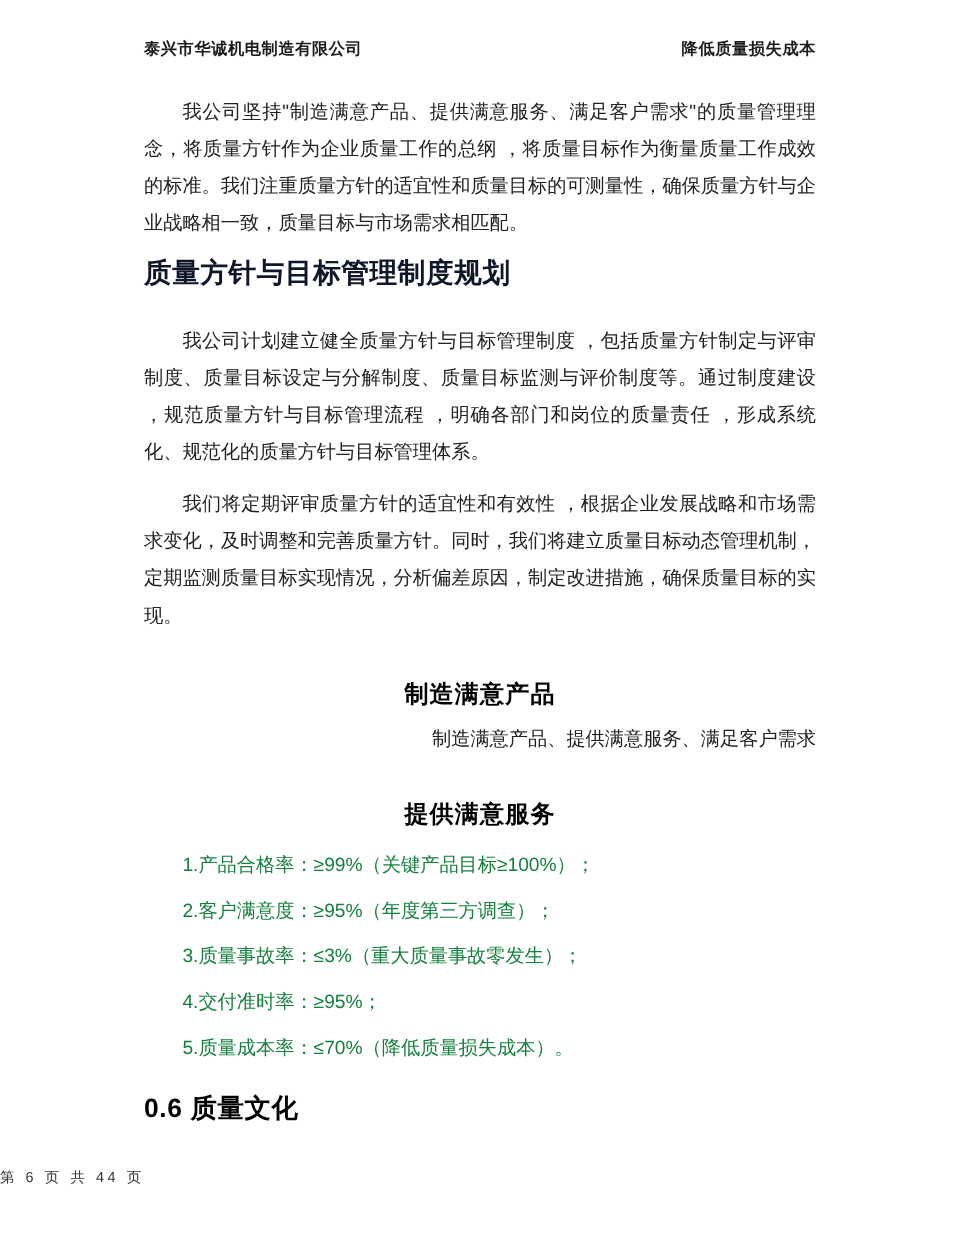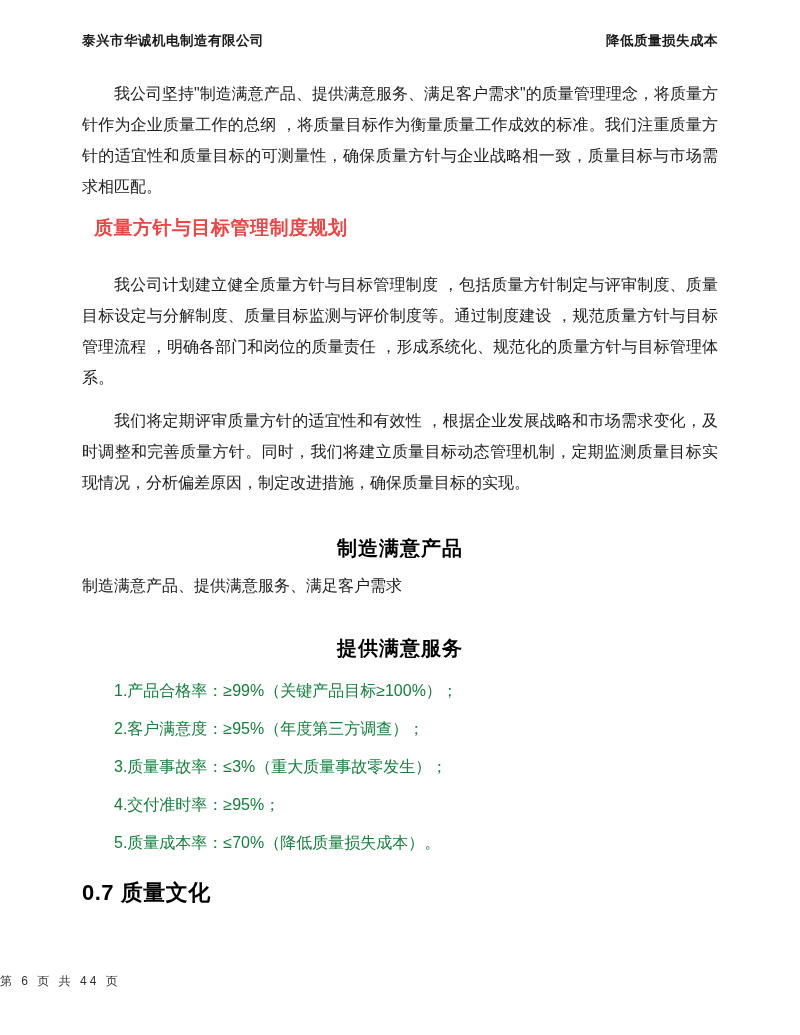--- a/index.html
+++ b/index.html
@@ -8,21 +8,21 @@
     width: 800px;
     height: 1035px;
     margin: 0 auto;
     background: #ffffff;
     font-family: "Liberation Sans", "DejaVu Sans", sans-serif;
     color: #1f1f1f;
     box-sizing: border-box;
     overflow: hidden;
   }
   .content {
-    padding: 0 82px;
+    padding: 0 120px;
   }
   .doc-header {
     display: flex;
     justify-content: space-between;
     align-items: flex-end;
     padding-top: 32px;
     font-size: 13.5px;
     font-weight: 600;
     color: #1c1c1c;
     letter-spacing: 0.5px;
@@ -31,44 +31,44 @@
     margin: 0;
     margin-top: 28px;
     font-size: 16px;
     line-height: 31px;
     text-align: justify;
     text-indent: 2em;
     color: #212121;
   }
   .para + .para { margin-top: 12px; }
   .section-heading {
-    margin: 12px;
+    margin: 0;
     margin-top: 12px;
-    font-size: 19px;
+    font-size: 23px;
     line-height: 27px;
     font-weight: bold;
-    color: #ef4444;
+    color: #0f172a;
     letter-spacing: 0.5px;
   }
   .center-heading {
     margin: 0;
     margin-top: 36px;
     font-size: 20px;
     line-height: 28px;
     font-weight: bold;
     text-align: center;
     color: #000000;
     letter-spacing: 1px;
   }
   .center-text {
     margin: 0;
     margin-top: 13px;
     font-size: 16px;
     line-height: 22px;
-    text-align: left;
+    text-align: right;
     color: #212121;
   }
   .goals-heading { margin-top: 37px; }
   .goal-list {
     margin-top: 18px;
     padding-left: 32px;
   }
   .goal-item {
     font-size: 16px;
     line-height: 21px;
@@ -120,18 +120,18 @@
     <h3 class="center-heading goals-heading">提供满意服务</h3>
 
     <div class="goal-list">
       <div class="goal-item">1.产品合格率：≥99%（关键产品目标≥100%）；</div>
       <div class="goal-item">2.客户满意度：≥95%（年度第三方调查）；</div>
       <div class="goal-item">3.质量事故率：≤3%（重大质量事故零发生）；</div>
       <div class="goal-item">4.交付准时率：≥95%；</div>
       <div class="goal-item">5.质量成本率：≤70%（降低质量损失成本）。</div>
     </div>
 
-    <h1 class="big-heading">0.7 质量文化</h1>
+    <h1 class="big-heading">0.6 质量文化</h1>
 
   </div>
 
   <div class="doc-footer">第 6 页 共 44 页</div>
 </div>
 
 </body></html>

